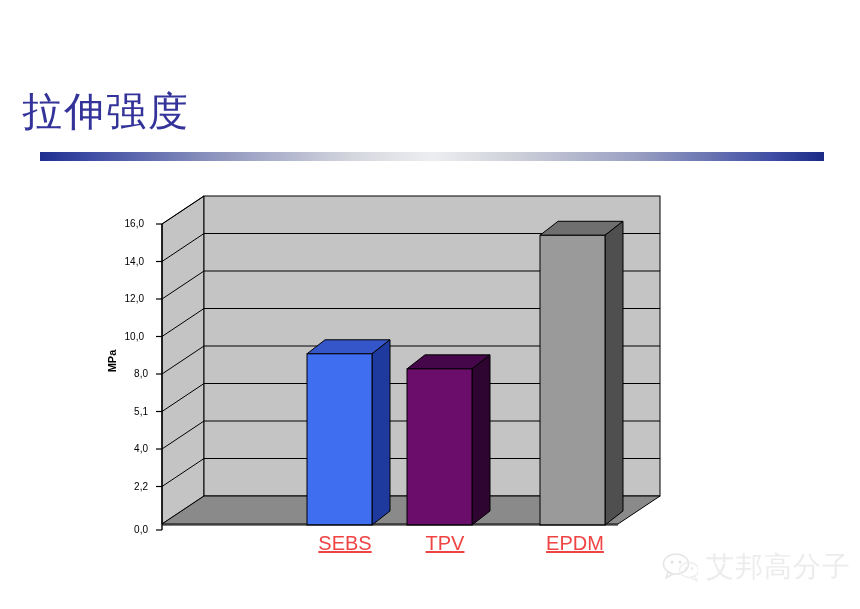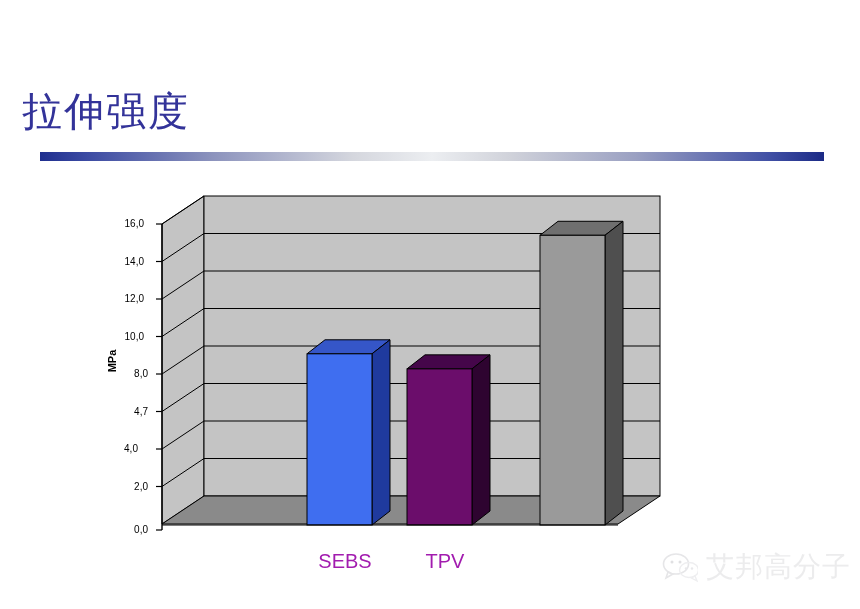--- a/index.html
+++ b/index.html
@@ -84,23 +84,24 @@
     font-weight: bold;
     color: #000000;
     text-align: center;
     transform: rotate(-90deg);
     transform-origin: center center;
   }
 
   
   .cat-label {
     position: absolute;
-    top: 370px;
+    top: 352px;
     font-size: 20px;
-    color: #a21caf;
+    color: #ef4444;
+    text-decoration: underline;
     text-align: center;
     white-space: nowrap;
   }
 
   
   #watermark {
     position: absolute;
     left: 662px;
     top: 548px;
     display: flex;
@@ -189,33 +190,34 @@
     <g>
       <polygon points="440,55.287499999999966 458,41.287499999999966 523,41.287499999999966 505,55.287499999999966" fill="#6f6f6f" stroke="#000000" stroke-width="1"></polygon>
       <polygon points="505,55.287499999999966 523,41.287499999999966 523,331 505,345" fill="#4f4f4f" stroke="#000000" stroke-width="1"></polygon>
       <rect x="440" y="55.287499999999966" width="65" height="289.71250000000003" fill="#9a9a9a" stroke="#000000" stroke-width="1"></rect>
     </g>
 
     <line x1="62" y1="345" x2="518" y2="345" stroke="#000000" stroke-width="1"></line>
   </svg>
 
   <div class="tick-label" style="left:14px; top:345px;">0,0</div>
-  <div class="tick-label" style="left:14px; top:301.5px;">2,0</div>
-  <div class="tick-label" style="left:14px; top:264px;text-align:center;">4,0</div>
-  <div class="tick-label" style="left:14px; top:226.5px;">4,7</div>
+  <div class="tick-label" style="left:14px; top:301.5px;">2,2</div>
+  <div class="tick-label" style="left:14px; top:264px;">4,0</div>
+  <div class="tick-label" style="left:14px; top:226.5px;">5,1</div>
   <div class="tick-label" style="left:14px; top:189px;text-align:right;">8,0</div>
   <div class="tick-label" style="left:10px; top:151.5px;">10,0</div>
   <div class="tick-label" style="left:10px; top:114px;">12,0</div>
   <div class="tick-label" style="left:10px; top:76.5px;text-align:right;">14,0</div>
   <div class="tick-label" style="left:10px; top:39px;">16,0</div>
 
   <div id="axis-title-mpa">MPa</div>
 
   <div class="cat-label" style="left:200px; width:90px;">SEBS</div>
   <div class="cat-label" style="left:300px; width:90px;">TPV</div>
+  <div class="cat-label" style="left:425px; width:100px;">EPDM</div>
 </div>
 
 <div id="watermark">
   <svg id="watermark-icon" width="36" height="32" viewBox="0 0 36 32">
     <ellipse cx="14" cy="13" rx="12.5" ry="10" fill="none" stroke="#e6e6e8" stroke-width="1.6"></ellipse>
     <path d="M6 21 L4 27 L10.5 23.2 Z" fill="none" stroke="#e6e6e8" stroke-width="1.6"></path>
     <circle cx="10" cy="11" r="1.5" fill="#e0e0e2"></circle>
     <circle cx="18" cy="11" r="1.5" fill="#e0e0e2"></circle>
     <ellipse cx="27" cy="19" rx="9.5" ry="7.5" fill="none" stroke="#eeeef0" stroke-width="1.4"></ellipse>
     <path d="M33 25 L35 30 L29.5 27 Z" fill="none" stroke="#eeeef0" stroke-width="1.4"></path>

